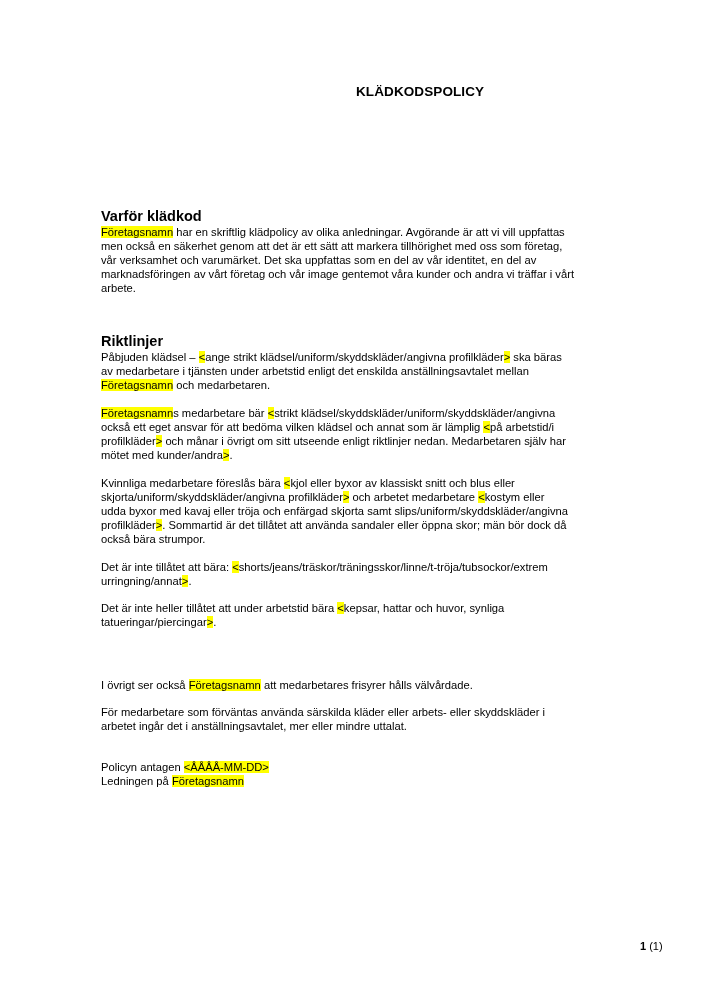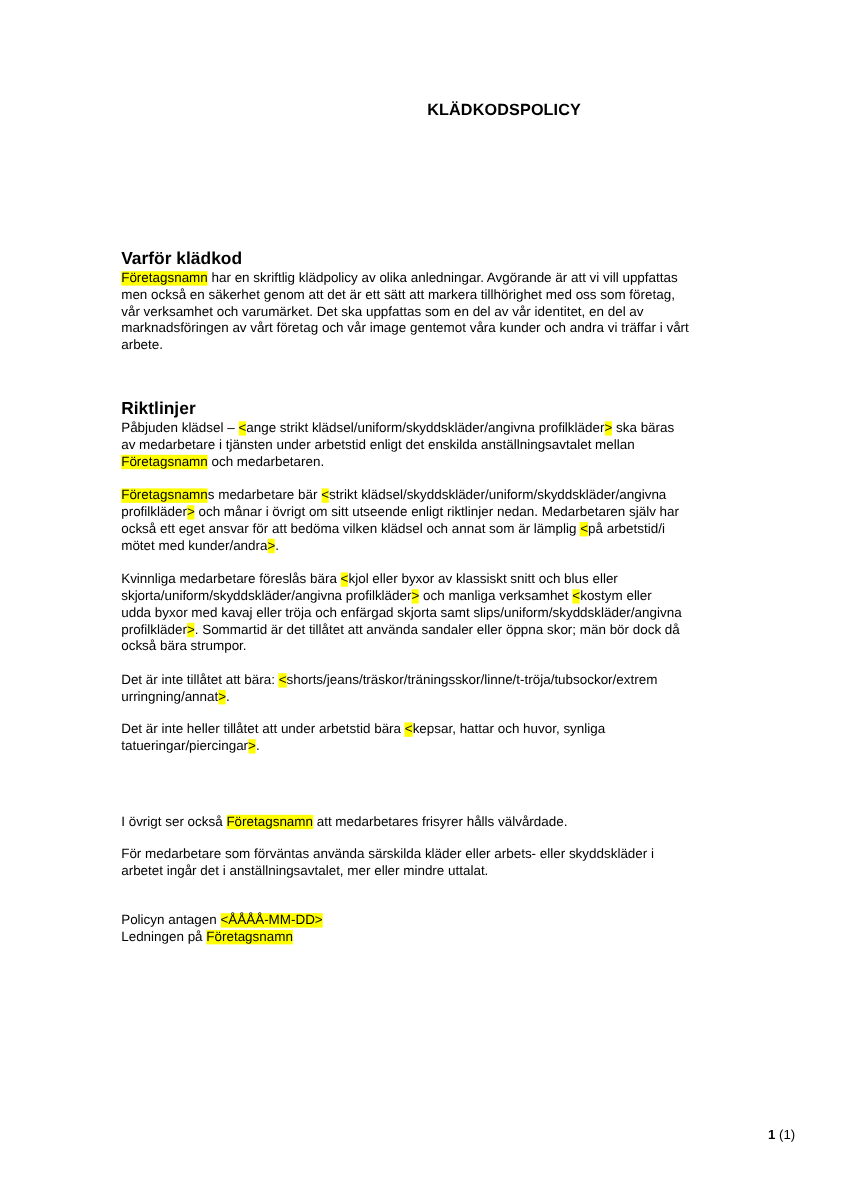--- a/index.html
+++ b/index.html
@@ -37,27 +37,27 @@
   <div class="block" style="top:333px;">
     <h2>Riktlinjer</h2>
     <div>
         <div style="margin-bottom: 13.5px;">
           <p class="p"><span>Påbjuden klädsel – </span><span class="hl">&lt;</span><span>ange strikt klädsel/uniform/skyddskläder/angivna profilkläder</span><span class="hl">&gt;</span><span> ska bäras</span></p>
           <p class="p"><span>av medarbetare i tjänsten under arbetstid enligt det enskilda anställningsavtalet mellan</span></p>
           <p class="p"><span class="hl">Företagsnamn</span><span> och medarbetaren.</span></p>
         </div>
         <div style="margin-bottom: 13.5px;">
           <p class="p"><span class="hl">Företagsnamn</span><span>s medarbetare bär </span><span class="hl">&lt;</span><span>strikt klädsel/skyddskläder/uniform/skyddskläder/angivna</span></p>
+          <p class="p"><span>också ett eget ansvar för att bedöma vilken klädsel och annat som är lämplig </span><span class="hl">&lt;</span><span>på arbetstid/i</span></p>
           <p class="p"><span>profilkläder</span><span class="hl">&gt;</span><span> och månar i övrigt om sitt utseende enligt riktlinjer nedan. Medarbetaren själv har</span></p>
-          <p class="p"><span>också ett eget ansvar för att bedöma vilken klädsel och annat som är lämplig </span><span class="hl">&lt;</span><span>på arbetstid/i</span></p>
           <p class="p"><span>mötet med kunder/andra</span><span class="hl">&gt;</span><span>.</span></p>
         </div>
         <div style="margin-bottom: 13.5px;">
           <p class="p"><span>Kvinnliga medarbetare föreslås bära </span><span class="hl">&lt;</span><span>kjol eller byxor av klassiskt snitt och blus eller</span></p>
-          <p class="p"><span>skjorta/uniform/skyddskläder/angivna profilkläder</span><span class="hl">&gt;</span><span> och manliga verksamhet </span><span class="hl">&lt;</span><span>kostym eller</span></p>
+          <p class="p"><span>skjorta/uniform/skyddskläder/angivna profilkläder</span><span class="hl">&gt;</span><span> och arbetet medarbetare </span><span class="hl">&lt;</span><span>kostym eller</span></p>
           <p class="p"><span>udda byxor med kavaj eller tröja och enfärgad skjorta samt slips/uniform/skyddskläder/angivna</span></p>
           <p class="p"><span>profilkläder</span><span class="hl">&gt;</span><span>. Sommartid är det tillåtet att använda sandaler eller öppna skor; män bör dock då</span></p>
           <p class="p"><span>också bära strumpor.</span></p>
         </div>
         <div style="margin-bottom: 13.5px;">
           <p class="p"><span>Det är inte tillåtet att bära: </span><span class="hl">&lt;</span><span>shorts/jeans/träskor/träningsskor/linne/t-tröja/tubsockor/extrem</span></p>
           <p class="p"><span>urringning/annat</span><span class="hl">&gt;</span><span>.</span></p>
         </div>
         <div style="margin-bottom: 13.5px;">
           <p class="p"><span>Det är inte heller tillåtet att under arbetstid bära </span><span class="hl">&lt;</span><span>kepsar, hattar och huvor, synliga</span></p>

